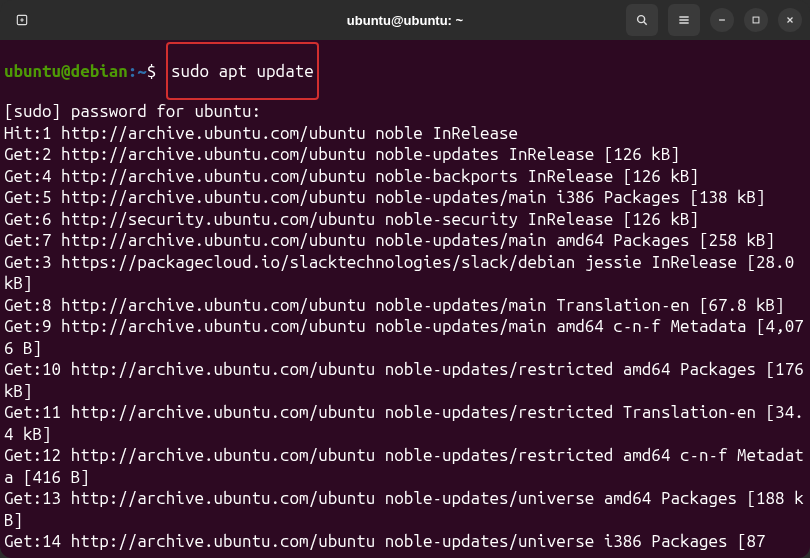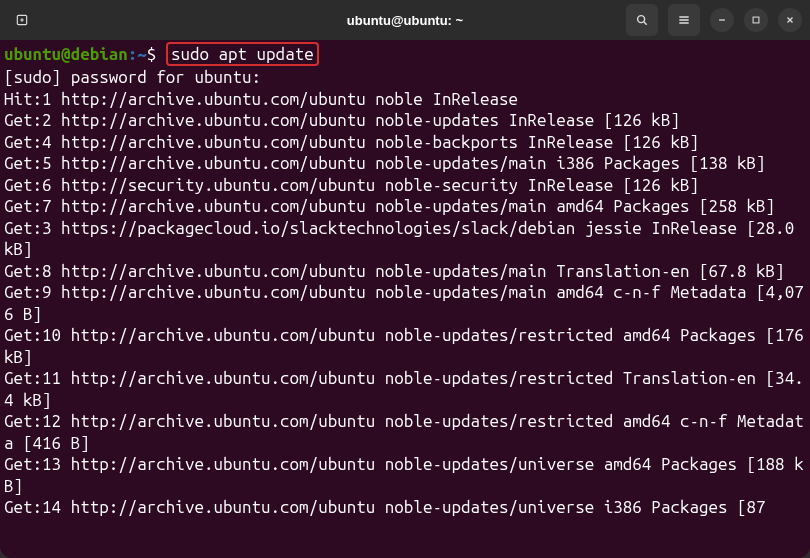--- a/index.html
+++ b/index.html
@@ -69,21 +69,21 @@
     .prompt-user { color: #4e9a06; font-weight: bold; }
     .prompt-path { color: #2f6fab; font-weight: bold; }
     .prompt-dollar { color: #ffffff; }
     .command {
       color: #ffffff;
       position: relative;
     }
     .highlight-box {
       border: 2px solid #d22f2f;
       border-radius: 4px;
-      padding: 0 3px;
+      padding: 17px 3px;
       display: inline-block;
       line-height: 20px;
     }
   </style>
 </head>
 <body>
 
 <div class="titlebar">
   <div class="titlebar-left">
     <div class="tb-btn newtab">

